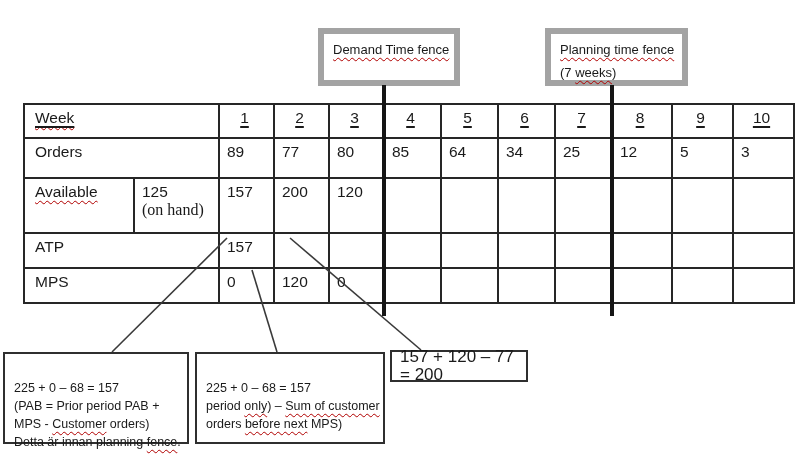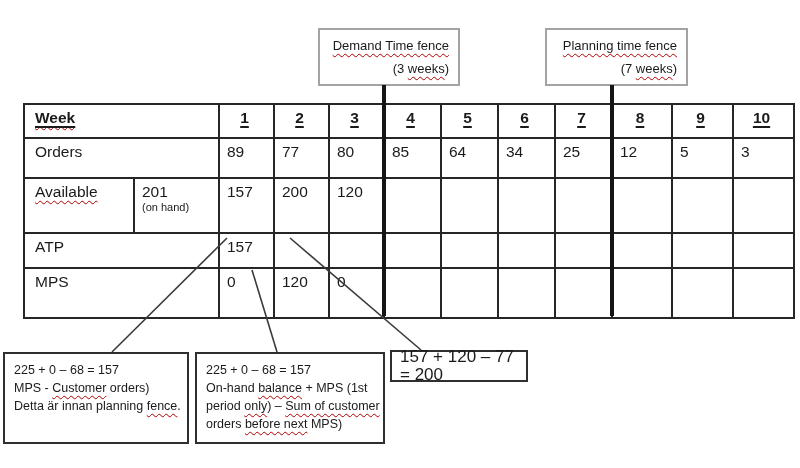--- a/index.html
+++ b/index.html
@@ -3,65 +3,63 @@
 <meta charset="utf-8">
 <style>
   html,body{margin:0;padding:0;background:#fff;}
   .stage{
     position:relative;width:800px;height:468px;background:#ffffff;overflow:hidden;
     font-family:"Liberation Sans",sans-serif;color:#1a1a1a;
   }
   
   .fence-box{
     position:absolute;box-sizing:border-box;background:#fff;
-    border:2px solid #a3a3a3;padding:5px 9px;font-size:13px;line-height:1.75;
+    border:6px solid #a3a3a3;padding:5px 9px;font-size:13px;line-height:1.75;
     white-space:nowrap;
-    text-align:right;
   }
   #demand-box{left:318px;top:28px;width:142px;height:58px;}
   #planning-box{left:545px;top:28px;width:143px;height:58px;}
   
   .fence-line{position:absolute;width:3.5px;background:#151515;top:85px;height:231px;z-index:5;}
   #demand-line{left:382px;}
   #planning-line{left:610px;}
   
   table.mps{
     position:absolute;left:23px;top:103px;width:770px;
     border-collapse:collapse;table-layout:fixed;background:#fff;
   }
   table.mps td,table.mps th{
     border:2px solid #262626;font-size:15.5px;font-weight:normal;
     vertical-align:top;padding:4px 4px 0 7px;text-align:left;overflow:hidden;
   }
-  table.mps th{font-weight:bold;text-align:center;padding-left:0;}
+  table.mps th{font-weight:normal;text-align:center;padding-left:0;}
   table.mps th.weekhead{text-align:left;padding-left:10px;}
   table.mps td.rowlabel{padding-left:10px;}
   .u{text-decoration:underline;text-underline-offset:3px;text-decoration-thickness:1.5px;}
   .sq{text-decoration:underline wavy #b00000;text-decoration-thickness:1px;text-underline-offset:3px;text-decoration-skip-ink:none;}
-  .onhand-note{font-size:11px;line-height:1.15;}
+  .onhand-note{font-size:16px;line-height:1.15;font-family:Liberation Serif, serif;}
   
   .note-box{
     position:absolute;box-sizing:border-box;background:#fff;border:2px solid #2f2f2f;
-    padding:7px 9px;font-size:12.5px;line-height:18px;z-index:6;
+    padding:25px 9px;font-size:12.5px;line-height:18px;z-index:6;
   }
   .note-line{white-space:nowrap;}
   #pab-box{left:3px;top:352px;width:186px;height:92px;}
   #atp-box{left:195px;top:352px;width:190px;height:92px;}
   #avail-box{left:390px;top:350px;width:138px;height:32px;display:flex;align-items:center;font-size:17px;padding:0 8px;}
   
   .overlay{position:absolute;left:0;top:0;width:800px;height:468px;pointer-events:none;z-index:4;}
 </style>
 </head>
 <body>
 
 <div class="stage">
 
   <div class="fence-box" id="demand-box">
     <div class="note-line"><span class="sq">Demand Time fence</span></div>
-    <div class="note-line"><span>(3 </span><span class="sq">weeks</span><span>)</span></div>
   </div>
   <div class="fence-box" id="planning-box">
     <div class="note-line"><span class="sq">Planning time fence</span></div>
     <div class="note-line"><span>(7 </span><span class="sq">weeks</span><span>)</span></div>
   </div>
 
   <div class="fence-line" id="demand-line"></div>
   <div class="fence-line" id="planning-line"></div>
 
   <table class="mps">
@@ -102,21 +100,21 @@
       <td>64</td>
       <td>34</td>
       <td>25</td>
       <td>12</td>
       <td>5</td>
       <td>3</td>
     </tr>
     <tr style="height:55px">
       <td class="rowlabel"><span class="sq">Available</span></td>
       <td>
-        <div>201</div>
+        <div>125</div>
         <div class="onhand-note">(on hand)</div>
       </td>
       <td>157</td>
       <td>200</td>
       <td>120</td>
       <td></td>
       <td></td>
       <td></td>
       <td></td>
       <td></td>
@@ -129,21 +127,21 @@
       <td></td>
       <td></td>
       <td></td>
       <td></td>
       <td></td>
       <td></td>
       <td></td>
       <td></td>
       <td></td>
     </tr>
-    <tr style="height:50px">
+    <tr style="height:35px">
       <td class="rowlabel" colspan="2"><span>MPS</span></td>
       <td>0</td>
       <td>120</td>
       <td>0</td>
       <td></td>
       <td></td>
       <td></td>
       <td></td>
       <td></td>
       <td></td>
@@ -153,27 +151,27 @@
     </table>
 
   <svg class="overlay" viewBox="0 0 800 468" xmlns="http://www.w3.org/2000/svg">
     <line x1="227" y1="238" x2="112" y2="352" stroke="#3a3a3a" stroke-width="1.6"></line>
     <line x1="252" y1="270" x2="277" y2="352" stroke="#3a3a3a" stroke-width="1.6"></line>
     <line x1="290" y1="238" x2="421" y2="350" stroke="#3a3a3a" stroke-width="1.6"></line>
   </svg>
 
   <div class="note-box" id="pab-box">
     <div class="note-line">225 + 0 – 68 = 157</div>
+    <div class="note-line">(PAB = Prior period PAB +</div>
     <div class="note-line"><span>MPS - </span><span class="sq">Customer</span><span> orders)</span></div>
     <div class="note-line"><span>Detta är innan planning </span><span class="sq">fence</span><span>.</span></div>
   </div>
 
   <div class="note-box" id="atp-box">
     <div class="note-line">225 + 0 – 68 = 157</div>
-    <div class="note-line"><span>On-hand </span><span class="sq">balance</span><span> + MPS (1st</span></div>
     <div class="note-line"><span>period </span><span class="sq">only</span><span>) – </span><span class="sq">Sum of customer</span></div>
     <div class="note-line"><span>orders </span><span class="sq">before next</span><span> MPS)</span></div>
   </div>
 
   <div class="note-box" id="avail-box">
     <span>157 + 120 – 77 = 200</span>
   </div>
 
 </div>
 

